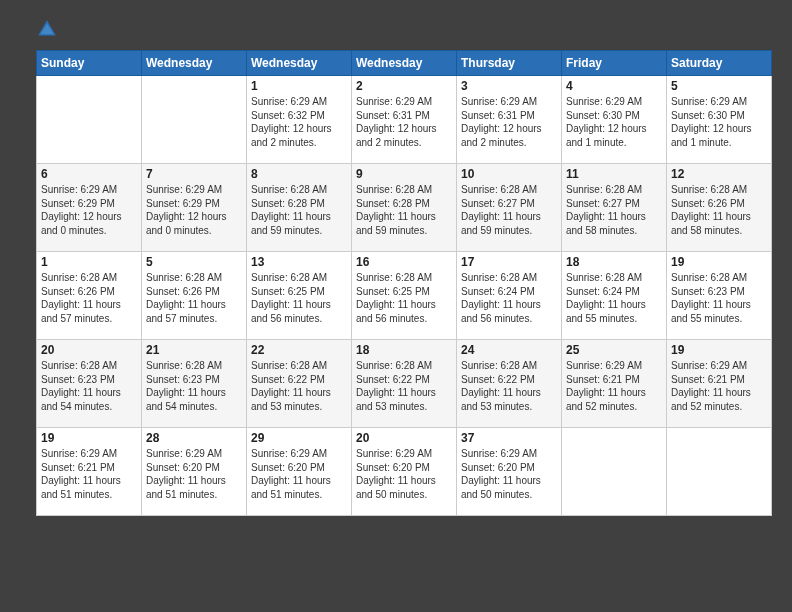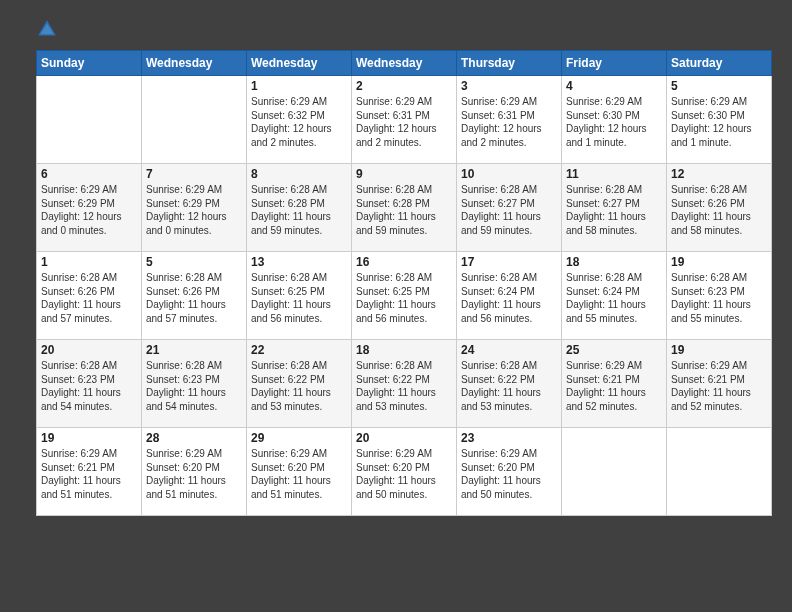--- a/index.html
+++ b/index.html
@@ -343,21 +343,21 @@
 and 51 minutes.</div>
           </td>
           <td>
             <span class="day-num">20</span>
             <div class="day-info" style="white-space: pre-line;">Sunrise: 6:29 AM
 Sunset: 6:20 PM
 Daylight: 11 hours
 and 50 minutes.</div>
           </td>
           <td>
-            <span class="day-num">23</span>
+            <span class="day-num">37</span>
             <div class="day-info" style="white-space: pre-line;">Sunrise: 6:29 AM
 Sunset: 6:20 PM
 Daylight: 11 hours
 and 50 minutes.</div>
           </td>
           <td class="empty-cell"></td>
           <td class="empty-cell"></td>
         </tr>
       </tbody>
   </table>

